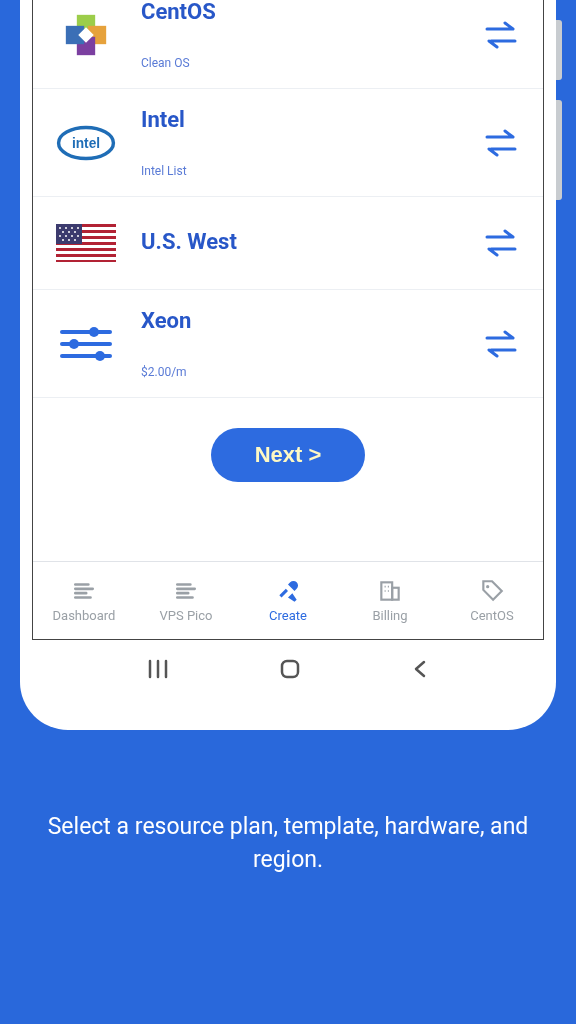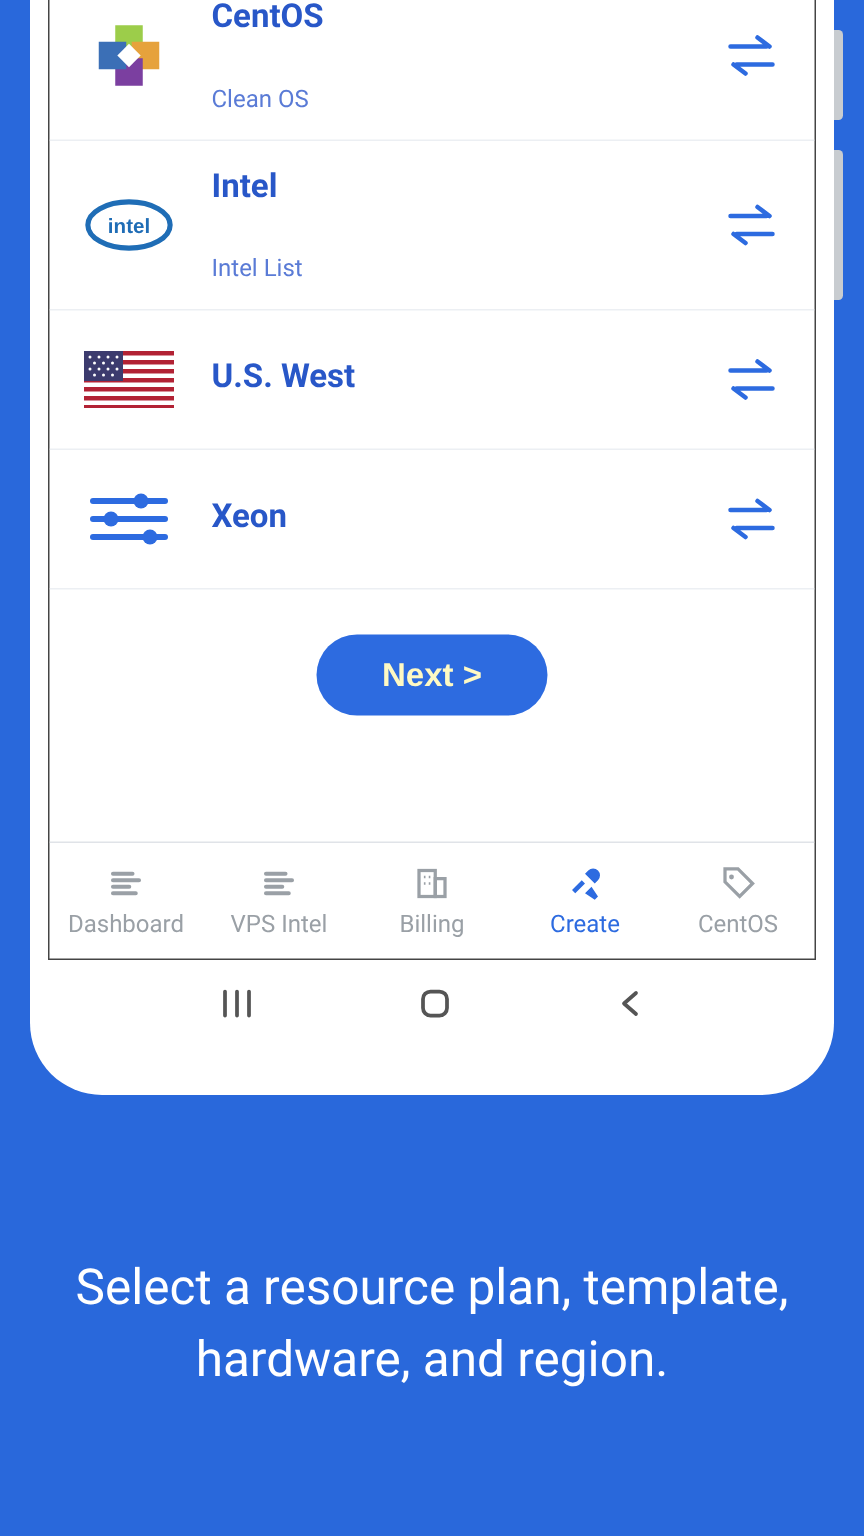--- a/index.html
+++ b/index.html
@@ -57,21 +57,21 @@
 }
 .row-text { flex: 1; }
 .row-title {
   color: #2857c8;
   font-size: 22px;
   font-weight: 700;
   margin-bottom: 4px;
 }
 .row-sub {
   color: #5a7bd6;
-  font-size: 16px;
+  font-size: 12px;
   font-weight: 400;
   margin-top: 32px;
 }
 .swap-icon {
   width: 44px;
   height: 44px;
   flex-shrink: 0;
 }
 .next-row {
   display: flex;
@@ -93,21 +93,21 @@
   border-top: 1px solid #e0e3e8;
   height: 78px;
 }
 .nav-item {
   flex: 1;
   display: flex;
   flex-direction: column;
   align-items: center;
   justify-content: center;
   gap: 4px;
-  font-size: 16px;
+  font-size: 13px;
   color: #9aa0a6;
   cursor: pointer;
 }
 .nav-item.active { color: #2d6be0; }
 .nav-icon { width: 26px; height: 26px; }
 .sys-nav {
   height: 50px;
   display: flex;
   align-items: center;
   justify-content: space-around;
@@ -115,24 +115,23 @@
   margin-top: 6px;
 }
 .sys-btn { color: #555; cursor: pointer; }
 .caption {
   position: absolute;
   top: 810px;
   left: 0;
   width: 100%;
   text-align: center;
   color: #fff;
-  font-size: 33px;
+  font-size: 23px;
   line-height: 1.45;
   padding: 0 40px;
-  margin-top: 25px;
 }
 
 .centos-logo, .intel-logo, .flag-us, .sliders-icon { width: 60px; height: 44px; }
 </style>
 </head>
 <body>
 
 <div class="phone-frame">
   <div class="side-button b1"></div>
   <div class="side-button b2"></div>
@@ -225,20 +224,21 @@
             <line x1="6" y1="10" x2="54" y2="10" stroke="#2d6be0" stroke-width="4" stroke-linecap="round"></line>
             <circle cx="38" cy="10" r="5" fill="#2d6be0"></circle>
             <line x1="6" y1="22" x2="54" y2="22" stroke="#2d6be0" stroke-width="4" stroke-linecap="round"></line>
             <circle cx="18" cy="22" r="5" fill="#2d6be0"></circle>
             <line x1="6" y1="34" x2="54" y2="34" stroke="#2d6be0" stroke-width="4" stroke-linecap="round"></line>
             <circle cx="44" cy="34" r="5" fill="#2d6be0"></circle>
           </svg>
         </div>
         <div class="row-text">
           <div class="row-title">Xeon</div>
+          <div class="row-sub">$2.00/m</div>
         </div>
         <svg class="swap-icon" viewBox="0 0 44 44">
           <path d="M8 16 L32 16 M26 10 L34 16" stroke="#2d6be0" stroke-width="3" fill="none" stroke-linecap="round"></path>
           <path d="M36 28 L12 28 M18 34 L10 28" stroke="#2d6be0" stroke-width="3" fill="none" stroke-linecap="round"></path>
         </svg>
       </div>
 
       <div class="next-row">
         <button class="next-btn">Next &gt;</button>
       </div>
@@ -248,35 +248,35 @@
       <div class="nav-item">
         <svg class="nav-icon" viewBox="0 0 24 24">
           <path d="M4 6h12M4 10h16M4 14h10M4 18h14" stroke="#9aa0a6" stroke-width="2.5" stroke-linecap="round"></path>
         </svg>
         <span>Dashboard</span>
       </div>
       <div class="nav-item">
         <svg class="nav-icon" viewBox="0 0 24 24">
           <path d="M4 6h12M4 10h16M4 14h10M4 18h14" stroke="#9aa0a6" stroke-width="2.5" stroke-linecap="round"></path>
         </svg>
-        <span>VPS Intel</span>
+        <span>VPS Pico</span>
+      </div>
+      <div class="nav-item active">
+        <svg class="nav-icon" viewBox="0 0 24 24">
+          <path d="M14 4l-2 2 6 6 2-2a3 3 0 00-6-6zM10 10l-6 6 2 2 6-6M16 14l4 6-2 2-6-4" fill="#2d6be0"></path>
+        </svg>
+        <span>Create</span>
       </div>
       <div class="nav-item">
         <svg class="nav-icon" viewBox="0 0 24 24">
           <rect x="4" y="4" width="10" height="16" fill="none" stroke="#9aa0a6" stroke-width="2"></rect>
           <rect x="14" y="9" width="6" height="11" fill="none" stroke="#9aa0a6" stroke-width="2"></rect>
           <path d="M7 8h1M10 8h1M7 12h1M10 12h1" stroke="#9aa0a6" stroke-width="1.5"></path>
         </svg>
         <span>Billing</span>
-      </div>
-      <div class="nav-item active">
-        <svg class="nav-icon" viewBox="0 0 24 24">
-          <path d="M14 4l-2 2 6 6 2-2a3 3 0 00-6-6zM10 10l-6 6 2 2 6-6M16 14l4 6-2 2-6-4" fill="#2d6be0"></path>
-        </svg>
-        <span>Create</span>
       </div>
       <div class="nav-item">
         <svg class="nav-icon" viewBox="0 0 24 24">
           <path d="M12 3l9 9-8 8-9-9V3h8z" fill="none" stroke="#9aa0a6" stroke-width="2"></path>
           <circle cx="8" cy="8" r="1.5" fill="#9aa0a6"></circle>
         </svg>
         <span>CentOS</span>
       </div>
     </div>
   </div>

